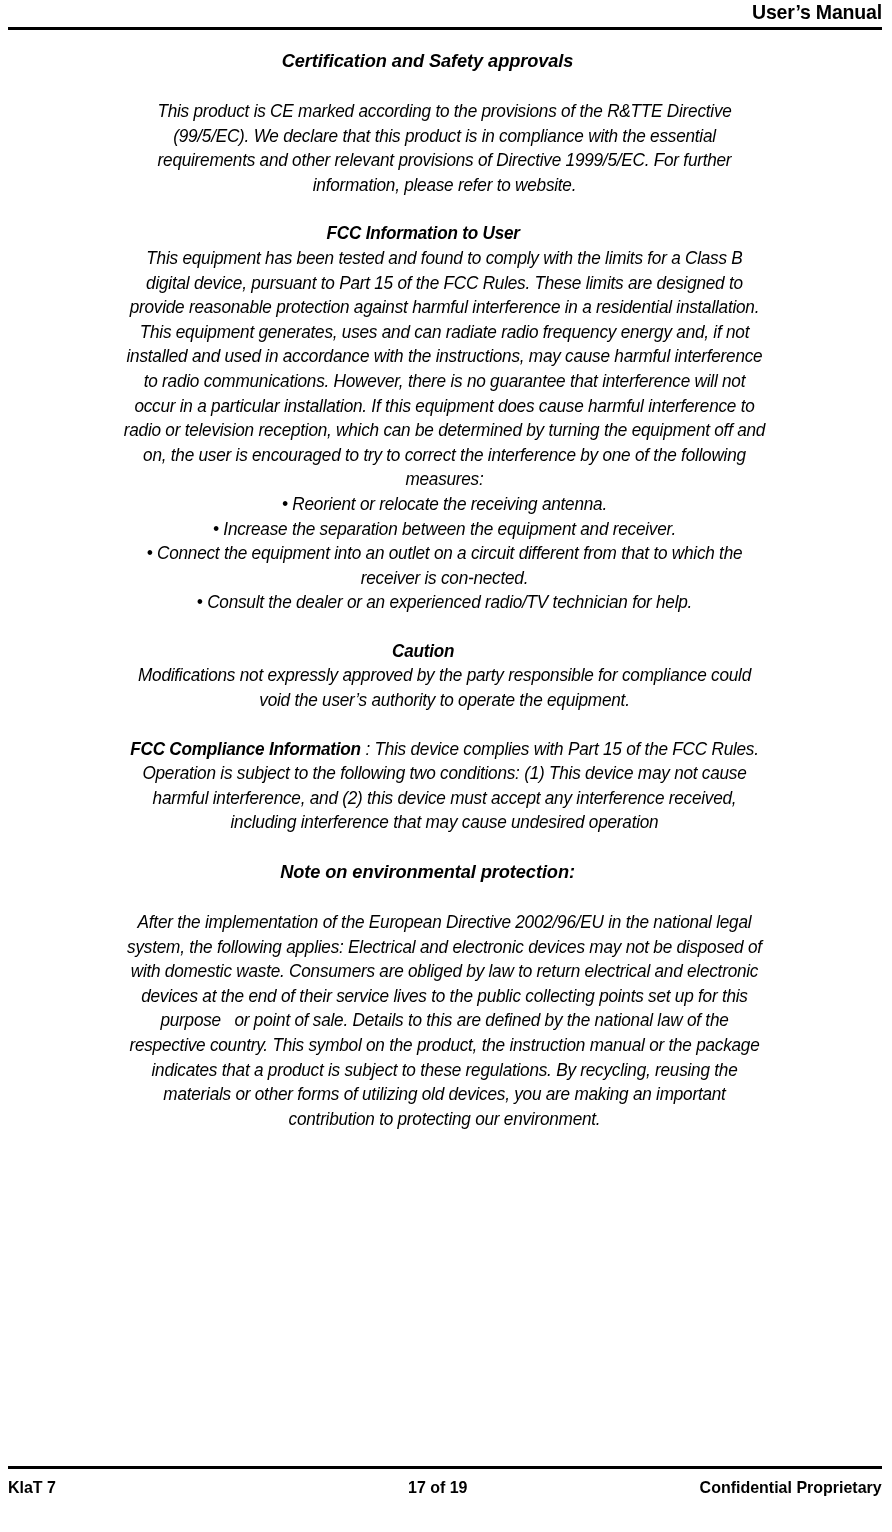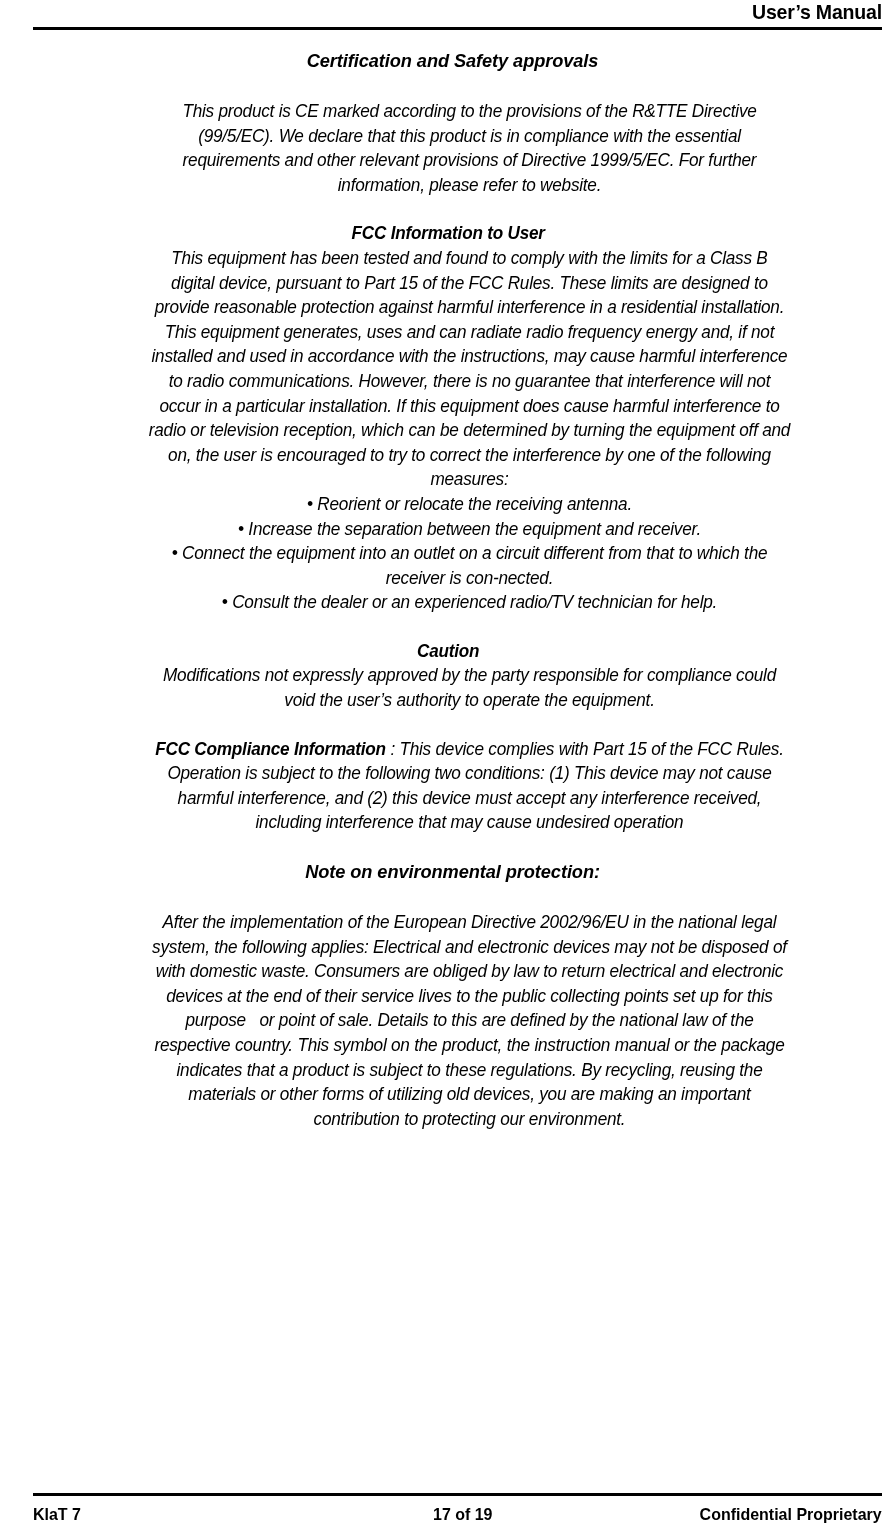--- a/index.html
+++ b/index.html
@@ -13,21 +13,20 @@
     position: relative;
     font-family: "Liberation Sans", "DejaVu Sans", sans-serif;
     color: #000000;
     overflow: hidden;
   }
 
   .page {
     position: absolute;
     inset: 0;
     padding: 8px;
-    margin-left: 25px;
   }
 
   
   .header {
     position: absolute;
     top: 0;
     left: 8px;
     right: 10px;
     height: 30px;
   }
@@ -100,21 +99,21 @@
 
   .gap-1 { height: 24px; }
   .gap-2 { height: 25px; }
 
   
   .footer {
     position: absolute;
     left: 8px;
     right: 10px;
     bottom: 0;
-    height: 39px;
+    height: 66px;
     text-align: right;
   }
   .footer-rule {
     position: absolute;
     left: 0;
     right: 0;
     top: 0;
     height: 3px;
     background: #000000;
   }

